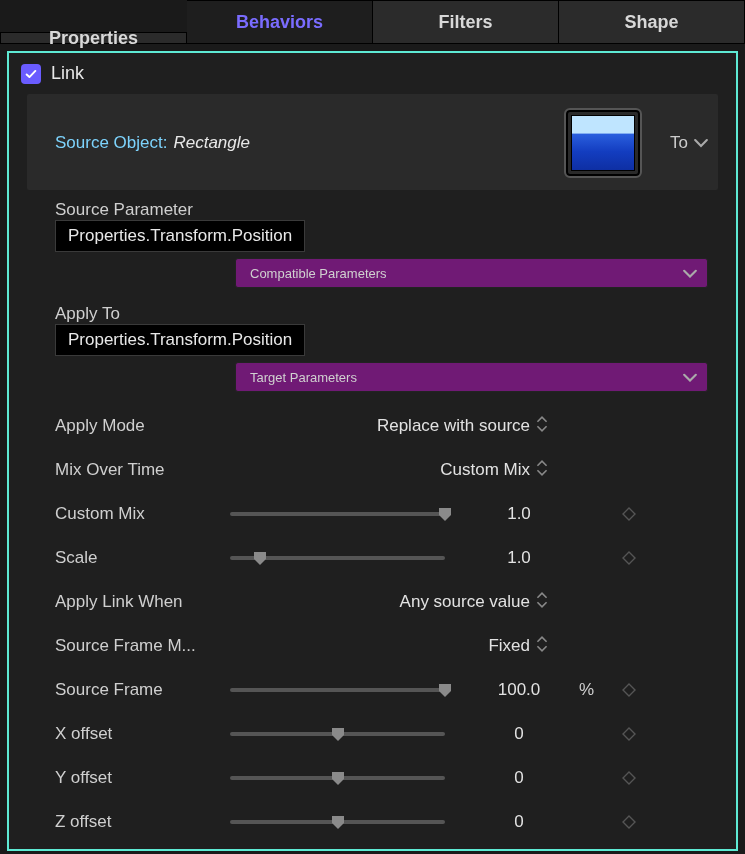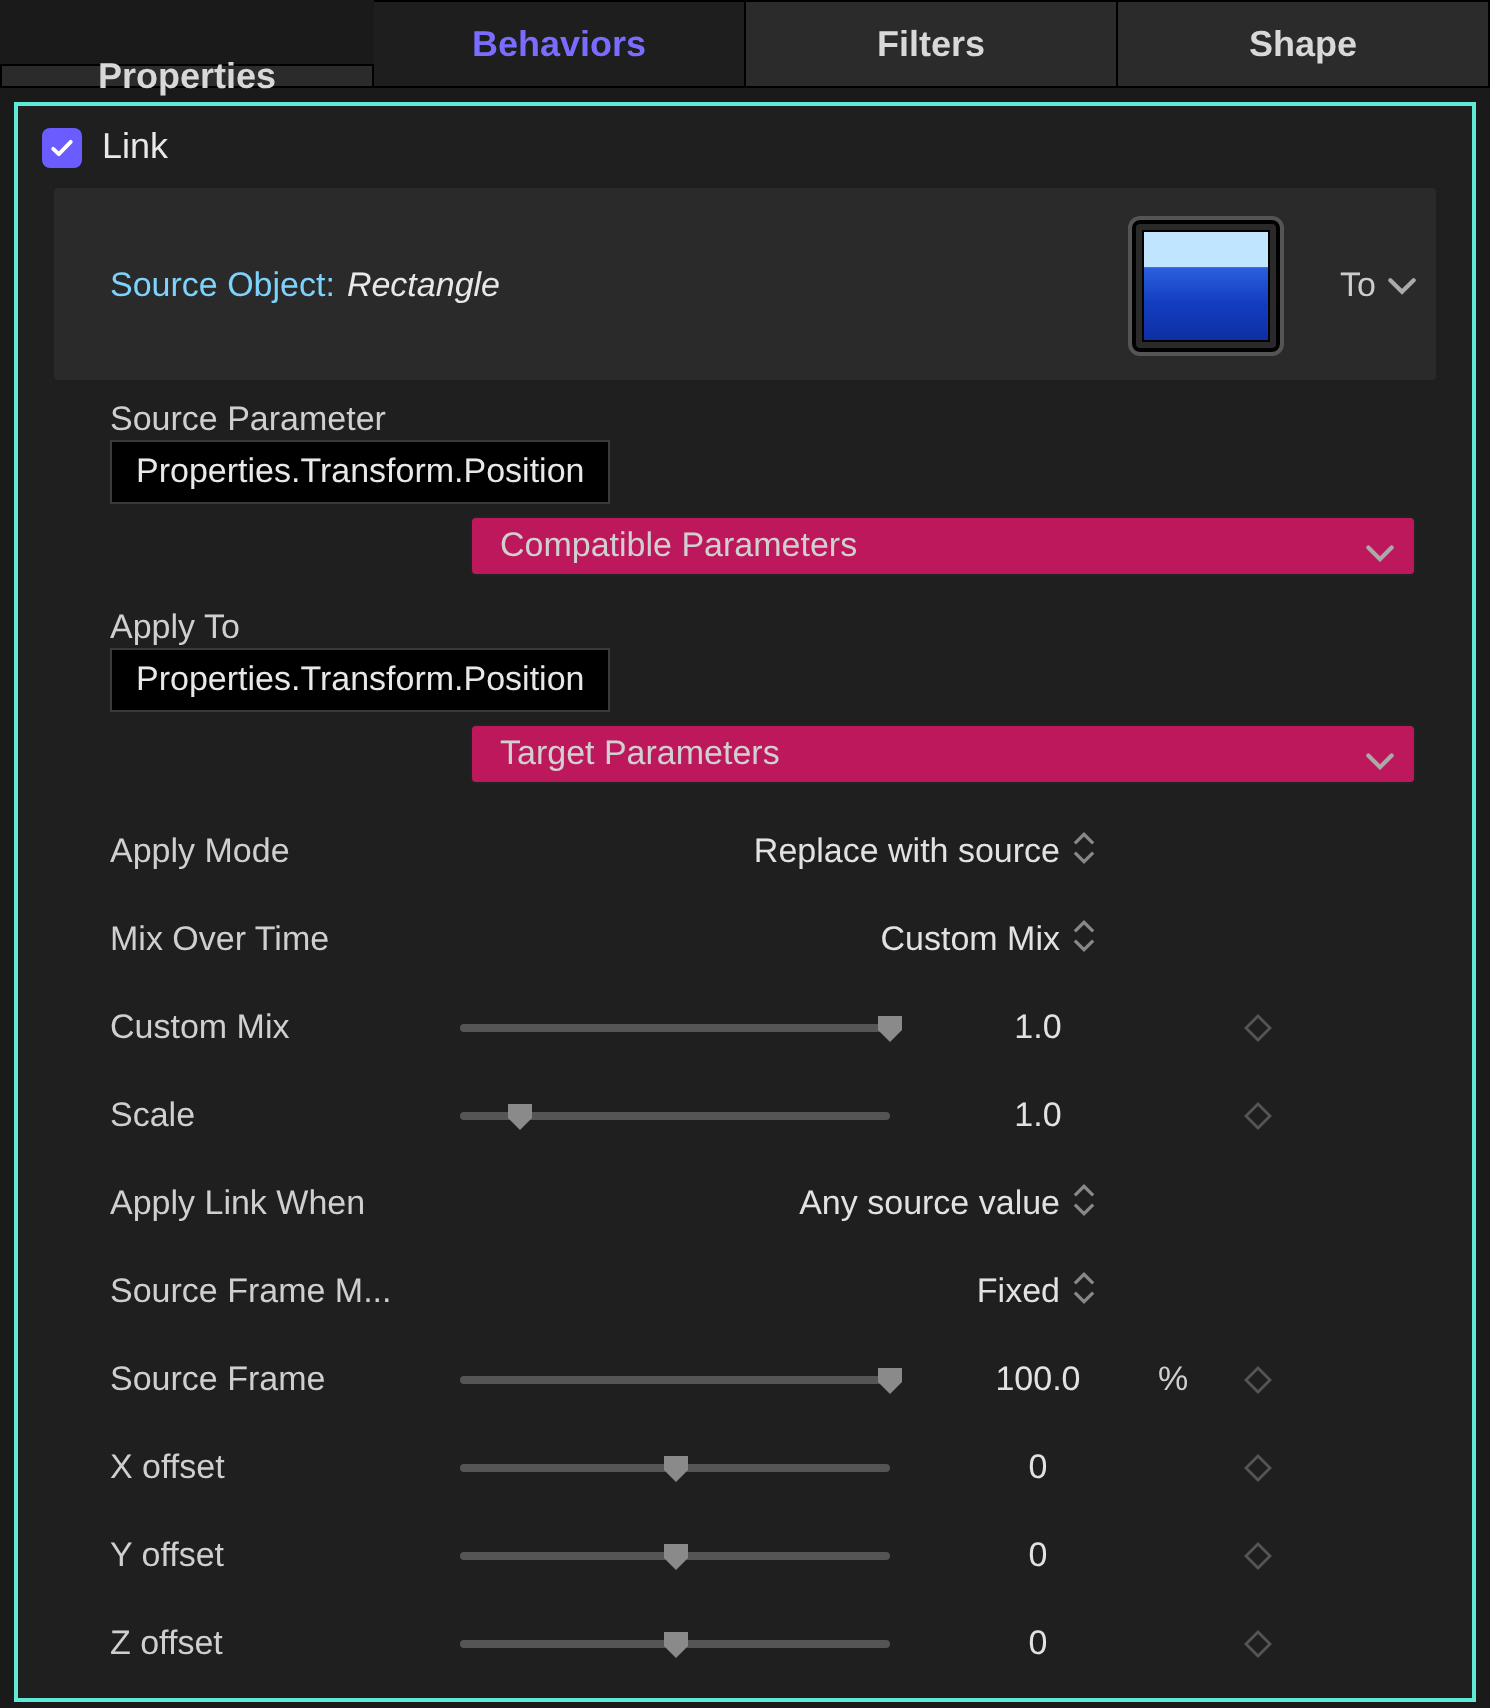--- a/index.html
+++ b/index.html
@@ -97,26 +97,26 @@
     text-align: right;
     font-size: 17px;
     height: 44px;
   }
   .dropdown-row {
     display: flex;
     padding: 6px 10px 6px 208px;
   }
   .dropdown {
     flex: 1;
-    background: #be185d;
+    background: #701a75;
     border: 1px solid #222;
     border-radius: 3px;
     color: #d0d0d0;
     padding: 4px 32px 4px 14px;
-    font-size: 17px;
+    font-size: 13px;
     height: 30px;
     display: flex; align-items: center;
     position: relative;
   }
   .dropdown .chev {
     position: absolute; right: 10px; top: 50%;
     transform: translateY(-50%);
     width: 14px; height: 14px;
     color: #999;
   }

